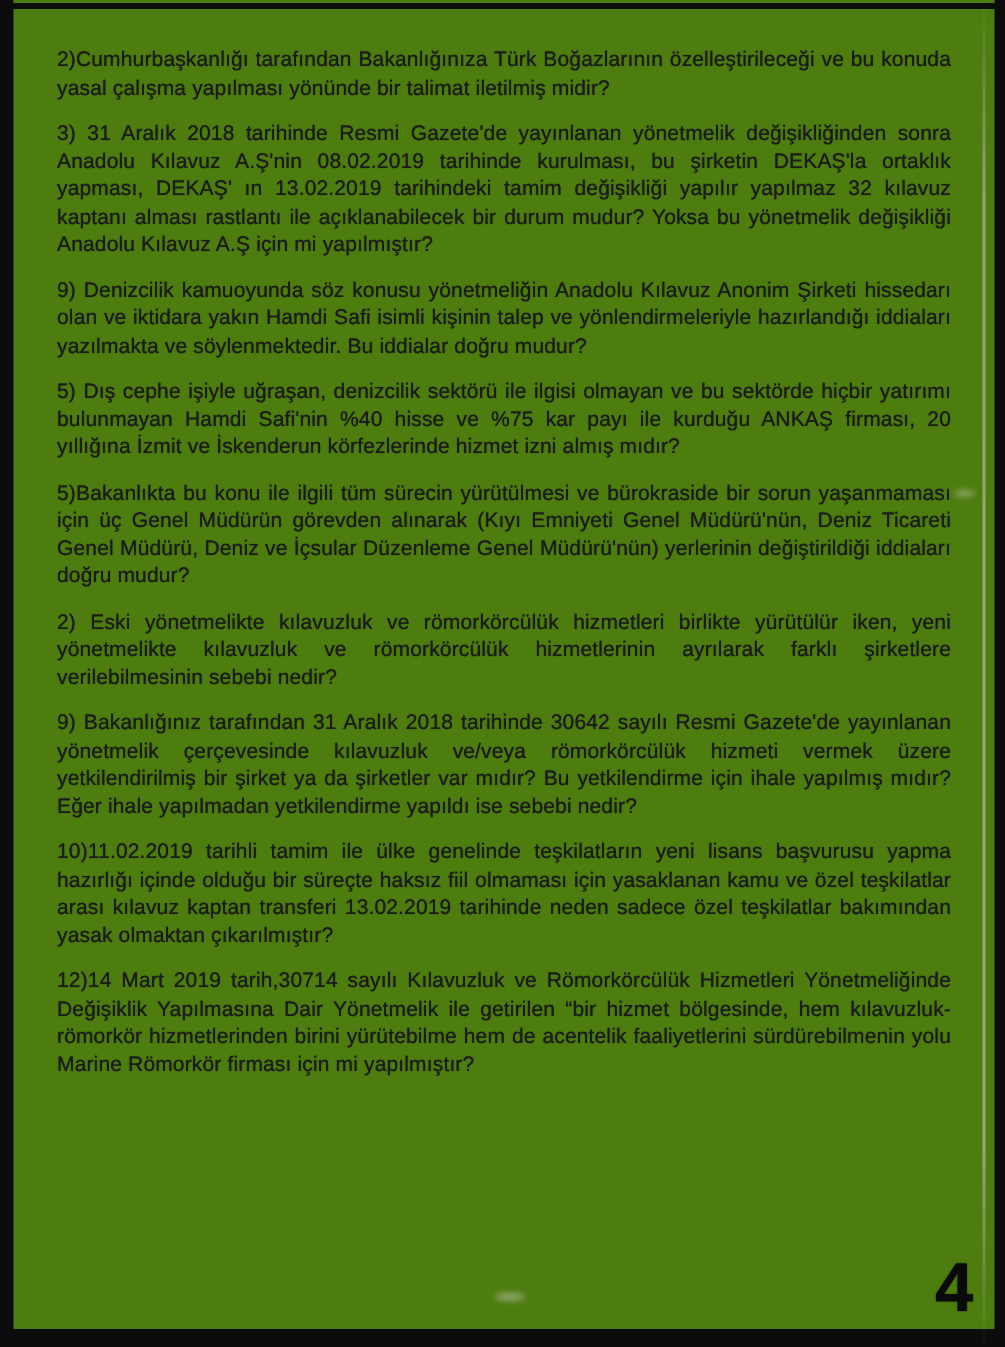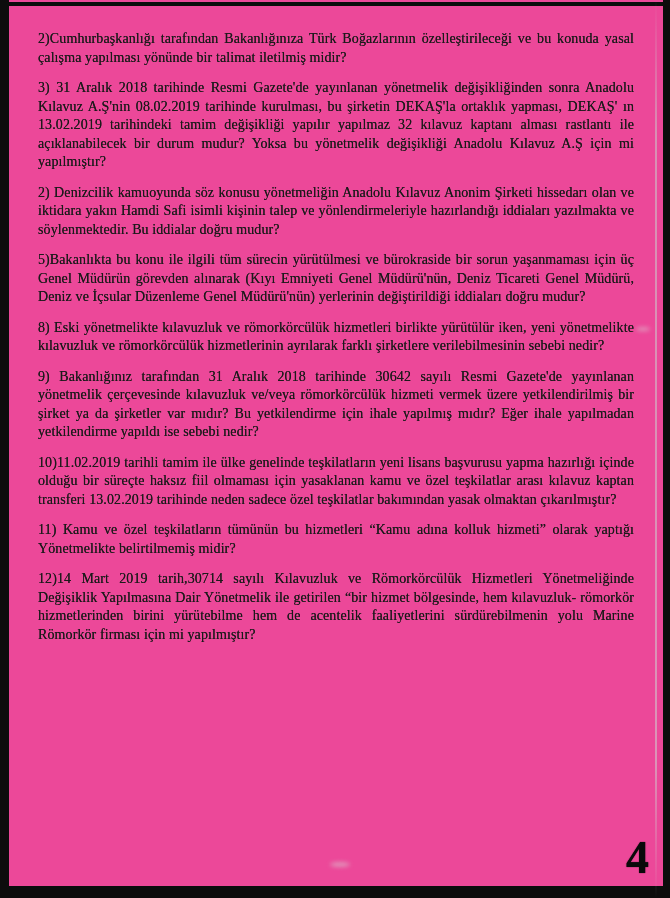--- a/index.html
+++ b/index.html
@@ -4,23 +4,23 @@
 <style>
   html, body {
     margin: 0;
     padding: 0;
     background: #e8e8e8;
   }
   .page {
     position: relative;
     width: 670px;
     height: 898px;
-    background: #ec4899;
+    background: #4d7c0f;
     overflow: hidden;
-    font-family: Liberation Serif, serif;
+    font-family: Liberation Sans, sans-serif;
   }
   
   .edge-top {
     position: absolute; top: 2px; left: 0; width: 100%; height: 4px;
     background: #0c0c0c;
   }
   .edge-left {
     position: absolute; top: 0; left: 0; width: 9px; height: 100%;
     background: #0c0c0c;
   }
@@ -83,24 +83,24 @@
   <div class="edge-left"></div>
   <div class="edge-right"></div>
   <div class="edge-bottom"></div>
   <div class="scan-line-right"></div>
   <div class="scan-smudge smudge-1"></div>
   <div class="scan-smudge smudge-2"></div>
 
   <div class="content">
     <p>2)Cumhurbaşkanlığı tarafından Bakanlığınıza Türk Boğazlarının özelleştirileceği ve bu konuda yasal çalışma yapılması yönünde bir talimat iletilmiş midir?</p>
     <p>3) 31 Aralık 2018 tarihinde Resmi Gazete'de yayınlanan yönetmelik değişikliğinden sonra Anadolu Kılavuz A.Ş'nin 08.02.2019 tarihinde kurulması, bu şirketin DEKAŞ'la ortaklık yapması, DEKAŞ' ın 13.02.2019 tarihindeki tamim değişikliği yapılır yapılmaz 32 kılavuz kaptanı alması rastlantı ile açıklanabilecek bir durum mudur? Yoksa bu yönetmelik değişikliği Anadolu Kılavuz A.Ş için mi yapılmıştır?</p>
-    <p>2) Denizcilik kamuoyunda söz konusu yönetmeliğin Anadolu Kılavuz Anonim Şirketi hissedarı olan ve iktidara yakın Hamdi Safi isimli kişinin talep ve yönlendirmeleriyle hazırlandığı iddiaları yazılmakta ve söylenmektedir. Bu iddialar doğru mudur?</p>
+    <p>9) Denizcilik kamuoyunda söz konusu yönetmeliğin Anadolu Kılavuz Anonim Şirketi hissedarı olan ve iktidara yakın Hamdi Safi isimli kişinin talep ve yönlendirmeleriyle hazırlandığı iddiaları yazılmakta ve söylenmektedir. Bu iddialar doğru mudur?</p>
+    <p>5) Dış cephe işiyle uğraşan, denizcilik sektörü ile ilgisi olmayan ve bu sektörde hiçbir yatırımı bulunmayan Hamdi Safi'nin %40 hisse ve %75 kar payı ile kurduğu ANKAŞ firması, 20 yıllığına İzmit ve İskenderun körfezlerinde hizmet izni almış mıdır?</p>
     <p>5)Bakanlıkta bu konu ile ilgili tüm sürecin yürütülmesi ve bürokraside bir sorun yaşanmaması için üç Genel Müdürün görevden alınarak (Kıyı Emniyeti Genel Müdürü'nün, Deniz Ticareti Genel Müdürü, Deniz ve İçsular Düzenleme Genel Müdürü'nün) yerlerinin değiştirildiği iddiaları doğru mudur?</p>
-    <p>8) Eski yönetmelikte kılavuzluk ve römorkörcülük hizmetleri birlikte yürütülür iken, yeni yönetmelikte kılavuzluk ve römorkörcülük hizmetlerinin ayrılarak farklı şirketlere verilebilmesinin sebebi nedir?</p>
+    <p>2) Eski yönetmelikte kılavuzluk ve römorkörcülük hizmetleri birlikte yürütülür iken, yeni yönetmelikte kılavuzluk ve römorkörcülük hizmetlerinin ayrılarak farklı şirketlere verilebilmesinin sebebi nedir?</p>
     <p>9) Bakanlığınız tarafından 31 Aralık 2018 tarihinde 30642 sayılı Resmi Gazete'de yayınlanan yönetmelik çerçevesinde kılavuzluk ve/veya römorkörcülük hizmeti vermek üzere yetkilendirilmiş bir şirket ya da şirketler var mıdır? Bu yetkilendirme için ihale yapılmış mıdır? Eğer ihale yapılmadan yetkilendirme yapıldı ise sebebi nedir?</p>
     <p>10)11.02.2019 tarihli tamim ile ülke genelinde teşkilatların yeni lisans başvurusu yapma hazırlığı içinde olduğu bir süreçte haksız fiil olmaması için yasaklanan kamu ve özel teşkilatlar arası kılavuz kaptan transferi 13.02.2019 tarihinde neden sadece özel teşkilatlar bakımından yasak olmaktan çıkarılmıştır?</p>
-    <p>11) Kamu ve özel teşkilatların tümünün bu hizmetleri “Kamu adına kolluk hizmeti” olarak yaptığı Yönetmelikte belirtilmemiş midir?</p>
     <p>12)14 Mart 2019 tarih,30714 sayılı Kılavuzluk ve Römorkörcülük Hizmetleri Yönetmeliğinde Değişiklik Yapılmasına Dair Yönetmelik ile getirilen “bir hizmet bölgesinde, hem kılavuzluk- römorkör hizmetlerinden birini yürütebilme hem de acentelik faaliyetlerini sürdürebilmenin yolu Marine Römorkör firması için mi yapılmıştır?</p>
   </div>
 
   <div class="page-number">4</div>
 
 </div>
 
 </body></html>

